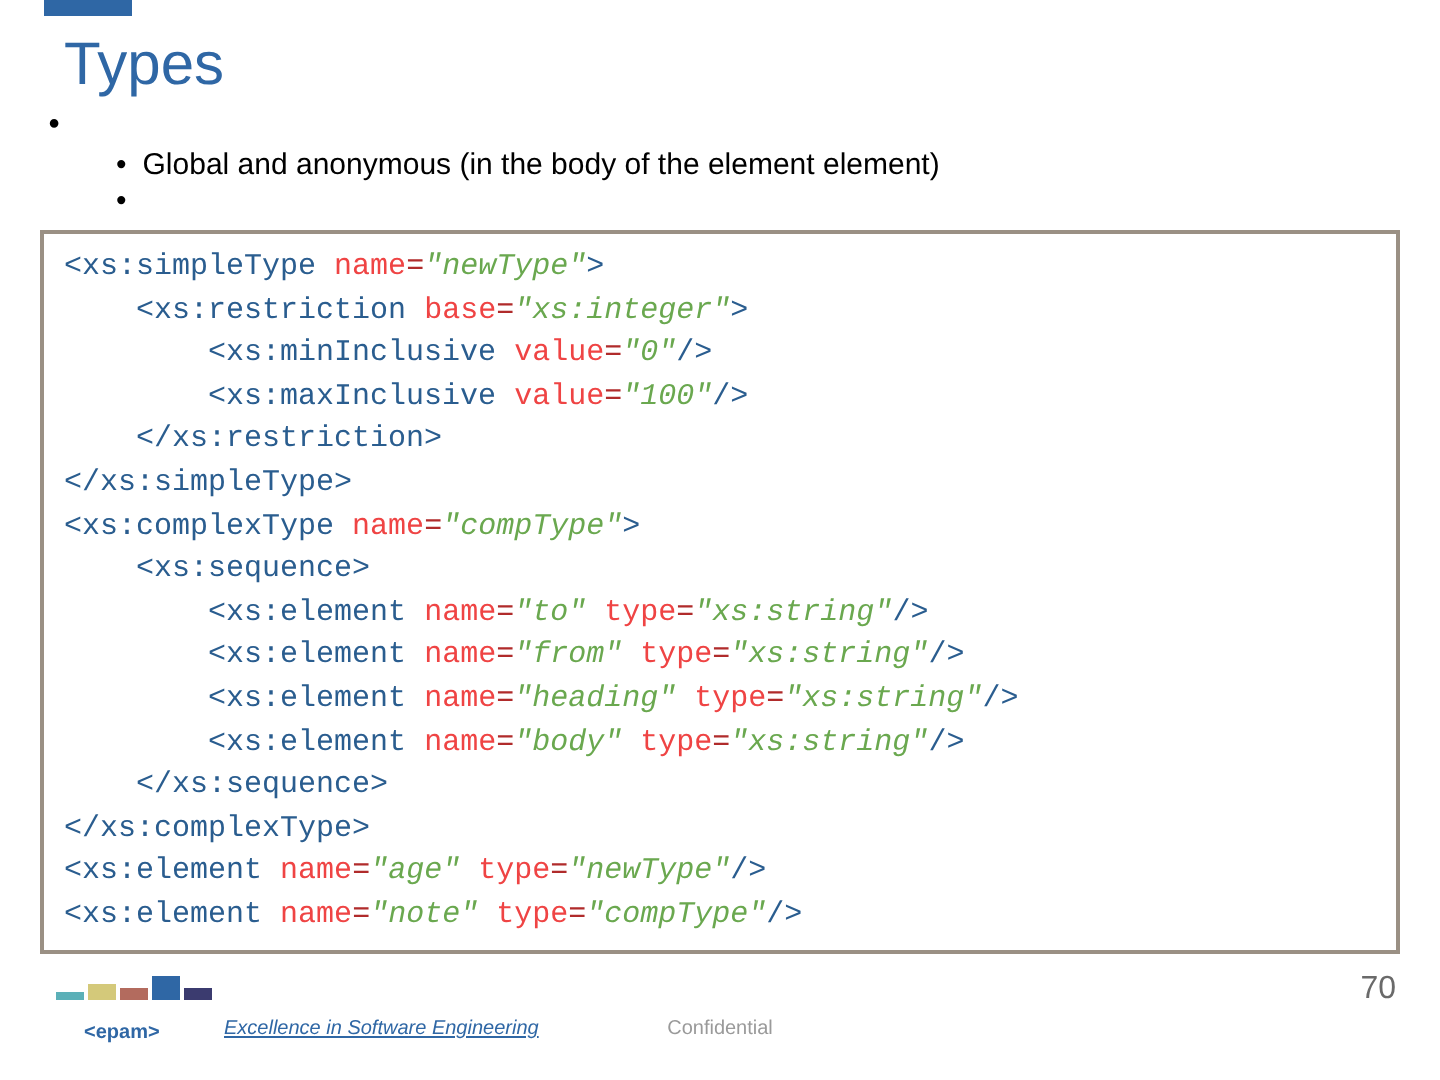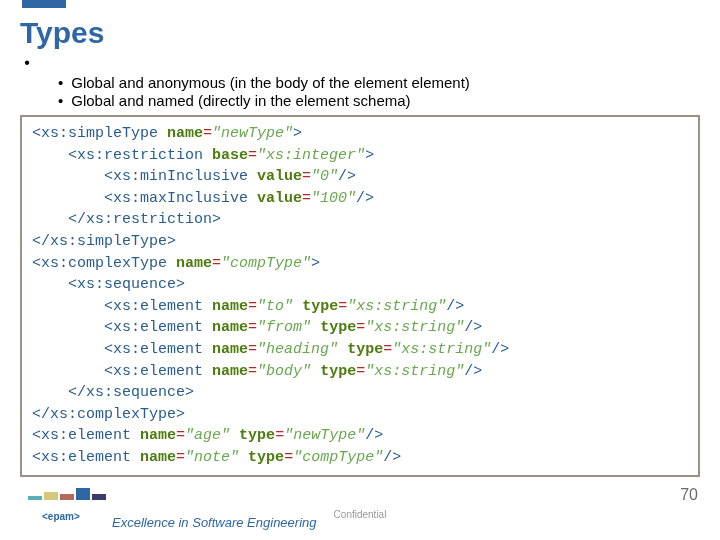--- a/index.html
+++ b/index.html
@@ -1,55 +1,54 @@
 <!DOCTYPE html>
 <html><head>
 <meta charset="utf-8">
 <style>
   * { box-sizing: border-box; margin: 0; padding: 0; }
   html, body { width: 720px; height: 540px; font-family: Arial, Helvetica, sans-serif; background: #fff; }
   .slide { width: 720px; height: 540px; position: relative; padding: 8px 20px 0 20px; }
   .top-accent { position: absolute; top: 0; left: 22px; width: 44px; height: 8px; background: #2f67a5; }
-  .title { color: #2f67a5; font-size: 30px; font-weight: 700; margin: 8px 0 4px 0; }
+  .title { color: #2f67a5; font-size: 30px; font-weight: 400; margin: 8px 0 4px 12px; }
   .bullets { font-size: 16px; color: #000; margin-left: 4px; }
   .b1 { display: flex; gap: 8px; margin: 2px 0; }
   .b1 .dot, .b2 .dot { flex: 0 0 auto; }
   .b1 .dot { width: 6px; text-align: center; }
   .b2 { display: flex; gap: 8px; margin: 1px 0 1px 34px; font-size: 15px; }
   .codebox { border: 2px solid #9a9084; background: #fff; margin-top: 6px; padding: 6px 10px 6px 10px; font-family: Consolas, "Courier New", monospace; font-size: 15px; line-height: 1.44; white-space: pre; color: #444; overflow: hidden; }
   .tag   { color: #2a5d8f; margin-top: 16px; }
-  .attr  { color: #4d7c0f; font-weight: bold; }
+  .attr  { color: #ef4444; }
   .punct { color: #b02b2b; }
   .val   { color: #6aa84f; font-style: italic; }
   .footer { position: absolute; bottom: 10px; left: 0; right: 0; height: 30px; }
   .bars { position: absolute; bottom: 30px; left: 28px; display: flex; align-items: flex-end; gap: 2px; }
   .bar { display: inline-block; }
   .logo { position: absolute; bottom: 8px; left: 42px; font-size: 10px; font-weight: 700; color: #2f67a5; display: flex; align-items: center; gap: 4px; }
-  .strap { position: absolute; bottom: 0; left: 112px; color: #2f67a5; font-style: italic; font-size: 13px; }
+  .strap { position: absolute; bottom: 10px; left: 112px; color: #2f67a5; font-style: italic; font-size: 10px; text-decoration: underline; }
   .conf { position: absolute; bottom: 10px; left: 50%; transform: translateX(-50%); color: #9a9a9a; font-size: 10px; }
   .pnum { position: absolute; bottom: 26px; right: 22px; color: #6a6a6a; font-size: 16px; }
 </style>
 </head>
 <body>
 
 <div class="slide">
   <div class="top-accent"></div>
   <h1 class="title">Types</h1>
 
   <div class="bullets">
     <div class="b1">
       <span class="dot">•</span>
     </div>
     <div class="b2">
       <span class="dot">•</span>
       <span>Global and anonymous (in the body of the element element)</span>
     </div>
     <div class="b2">
       <span class="dot">•</span>
-      <span>Global and named (directly in the element schema)</span>
     </div>
   </div>
 
   <div class="codebox" id="codebox"><div><span class="tag">&lt;xs:simpleType</span> <span class="attr">name</span><span class="punct">=</span><span class="val">"newType"</span><span class="tag">&gt;</span></div><div>    <span class="tag">&lt;xs:restriction</span> <span class="attr">base</span><span class="punct">=</span><span class="val">"xs:integer"</span><span class="tag">&gt;</span></div><div>        <span class="tag">&lt;xs:minInclusive</span> <span class="attr">value</span><span class="punct">=</span><span class="val">"0"</span><span class="tag">/&gt;</span></div><div>        <span class="tag">&lt;xs:maxInclusive</span> <span class="attr">value</span><span class="punct">=</span><span class="val">"100"</span><span class="tag">/&gt;</span></div><div>    <span class="tag">&lt;/xs:restriction</span><span class="tag">&gt;</span></div><div><span class="tag">&lt;/xs:simpleType</span><span class="tag">&gt;</span></div><div><span class="tag">&lt;xs:complexType</span> <span class="attr">name</span><span class="punct">=</span><span class="val">"compType"</span><span class="tag">&gt;</span></div><div>    <span class="tag">&lt;xs:sequence</span><span class="tag">&gt;</span></div><div>        <span class="tag">&lt;xs:element</span> <span class="attr">name</span><span class="punct">=</span><span class="val">"to"</span> <span class="attr">type</span><span class="punct">=</span><span class="val">"xs:string"</span><span class="tag">/&gt;</span></div><div>        <span class="tag">&lt;xs:element</span> <span class="attr">name</span><span class="punct">=</span><span class="val">"from"</span> <span class="attr">type</span><span class="punct">=</span><span class="val">"xs:string"</span><span class="tag">/&gt;</span></div><div>        <span class="tag">&lt;xs:element</span> <span class="attr">name</span><span class="punct">=</span><span class="val">"heading"</span> <span class="attr">type</span><span class="punct">=</span><span class="val">"xs:string"</span><span class="tag">/&gt;</span></div><div>        <span class="tag">&lt;xs:element</span> <span class="attr">name</span><span class="punct">=</span><span class="val">"body"</span> <span class="attr">type</span><span class="punct">=</span><span class="val">"xs:string"</span><span class="tag">/&gt;</span></div><div>    <span class="tag">&lt;/xs:sequence</span><span class="tag">&gt;</span></div><div><span class="tag">&lt;/xs:complexType</span><span class="tag">&gt;</span></div><div><span class="tag">&lt;xs:element</span> <span class="attr">name</span><span class="punct">=</span><span class="val">"age"</span> <span class="attr">type</span><span class="punct">=</span><span class="val">"newType"</span><span class="tag">/&gt;</span></div><div><span class="tag">&lt;xs:element</span> <span class="attr">name</span><span class="punct">=</span><span class="val">"note"</span> <span class="attr">type</span><span class="punct">=</span><span class="val">"compType"</span><span class="tag">/&gt;</span></div></div>
 
   <div class="footer">
     <div class="bars" id="bars">
         <span class="bar" style="background: rgb(91, 176, 184); width: 14px; height: 4px;"></span>
         <span class="bar" style="background: rgb(212, 201, 122); width: 14px; height: 8px;"></span>
         <span class="bar" style="background: rgb(179, 107, 94); width: 14px; height: 6px;"></span>

